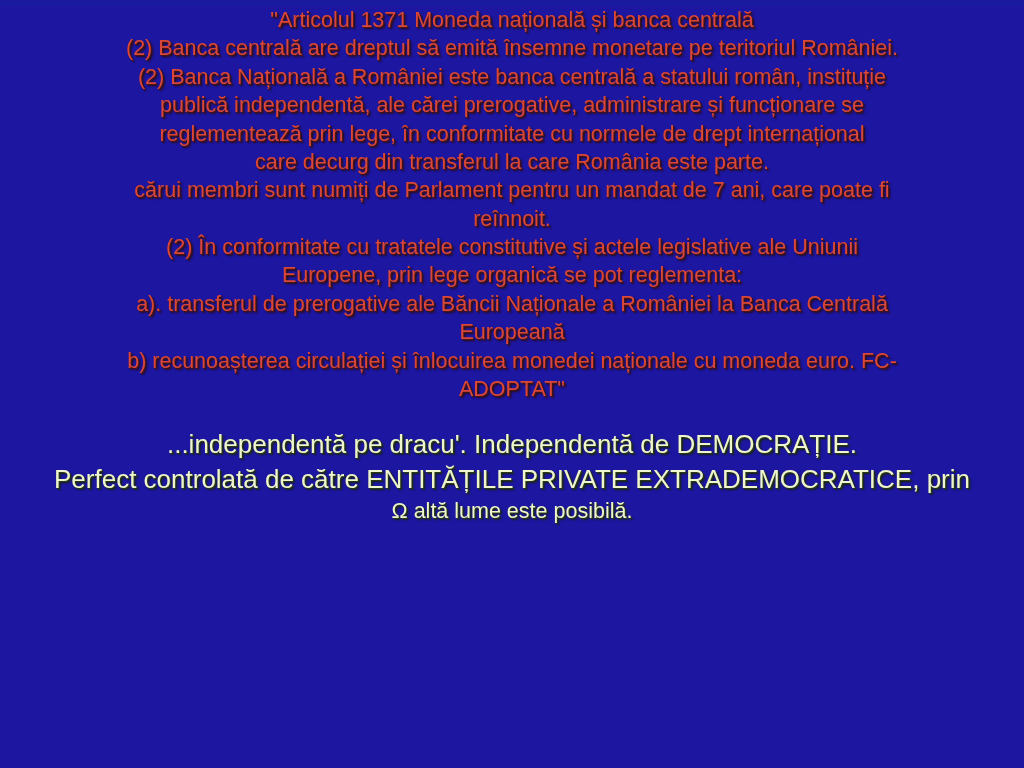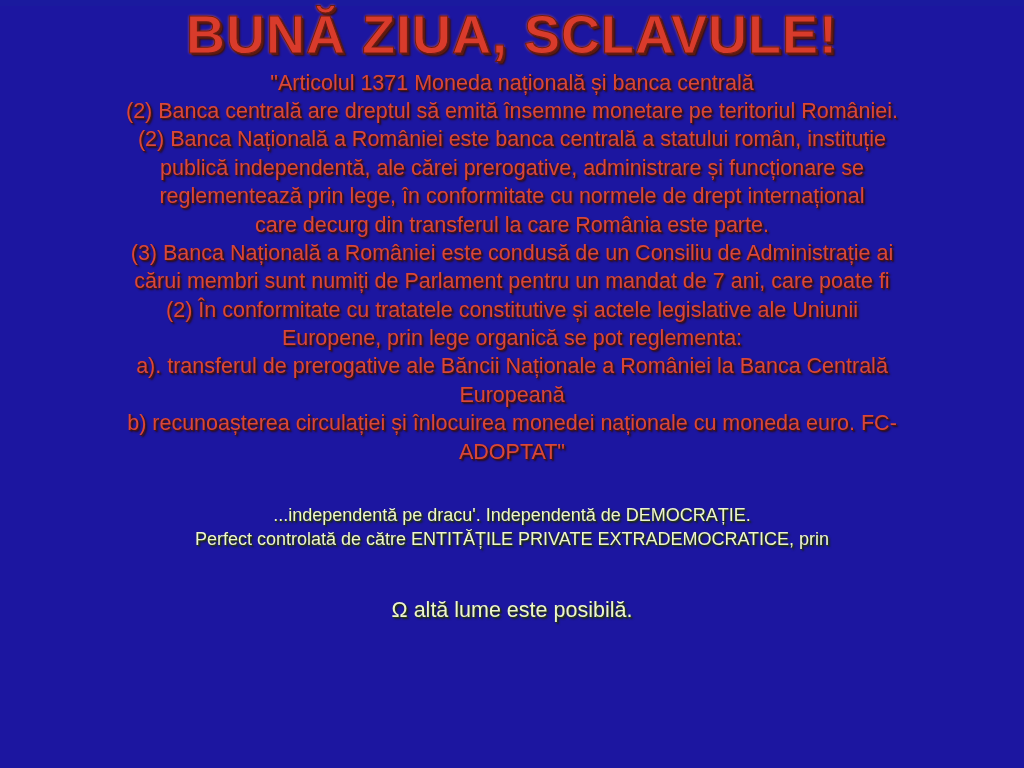--- a/index.html
+++ b/index.html
@@ -46,58 +46,56 @@
     text-shadow:
       1px 1px 0 #4a1410,
       2px 2px 2px #2a0a06;
   }
   .quote-block p {
     margin: 0;
   }
   .comment-block {
     text-align: center;
     color: #eef5cf;
-    font-size: 18px;
+    font-size: 26px;
     line-height: 1.35;
     padding: 0 18px;
-    margin-top: 37px;
+    margin-top: 24px;
     text-shadow:
       1px 1px 0 #2a3a10,
       2px 2px 2px #18240a;
   }
   .comment-block p {
     margin: 0;
   }
   .closing {
     text-align: center;
     color: #eef5cf;
     font-size: 21.5px;
     line-height: 1.35;
-    margin-top: 44px;
     text-shadow:
       1px 1px 0 #2a3a10,
       2px 2px 2px #18240a;
   }
 </style>
 </head>
 <body>
 
 <div class="slide">
 
-  <div class="title">BUNĂ ZIUA, SCLAVULE!</div>
 
   <div class="quote-block">
     <p>"Articolul 1371 Moneda națională și banca centrală</p>
     <p>(2) Banca centrală are dreptul să emită însemne monetare pe teritoriul României.</p>
     <p>(2) Banca Națională a României este banca centrală a statului român, instituție</p>
     <p>publică independentă, ale cărei prerogative, administrare și funcționare se</p>
     <p>reglementează prin lege, în conformitate cu normele de drept internațional</p>
     <p>care decurg din transferul la care România este parte.</p>
-    <p>(3) Banca Națională a României este condusă de un Consiliu de Administrație ai</p>
     <p>cărui membri sunt numiți de Parlament pentru un mandat de 7 ani, care poate fi</p>
+    <p>reînnoit.</p>
     <p>(2) În conformitate cu tratatele constitutive și actele legislative ale Uniunii</p>
     <p>Europene, prin lege organică se pot reglementa:</p>
     <p>a). transferul de prerogative ale Băncii Naționale a României la Banca Centrală</p>
     <p>Europeană</p>
     <p>b) recunoașterea circulației și înlocuirea monedei naționale cu moneda euro. FC-</p>
     <p>ADOPTAT"</p>
   </div>
 
   <div class="comment-block">
     <p>...independentă pe dracu'. Independentă de DEMOCRAȚIE.</p>

